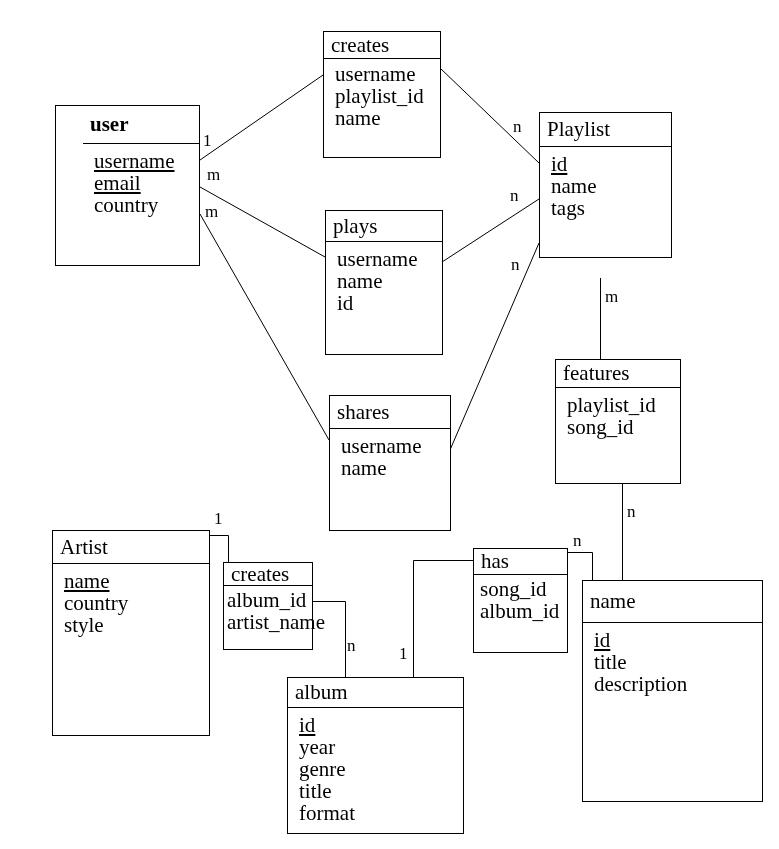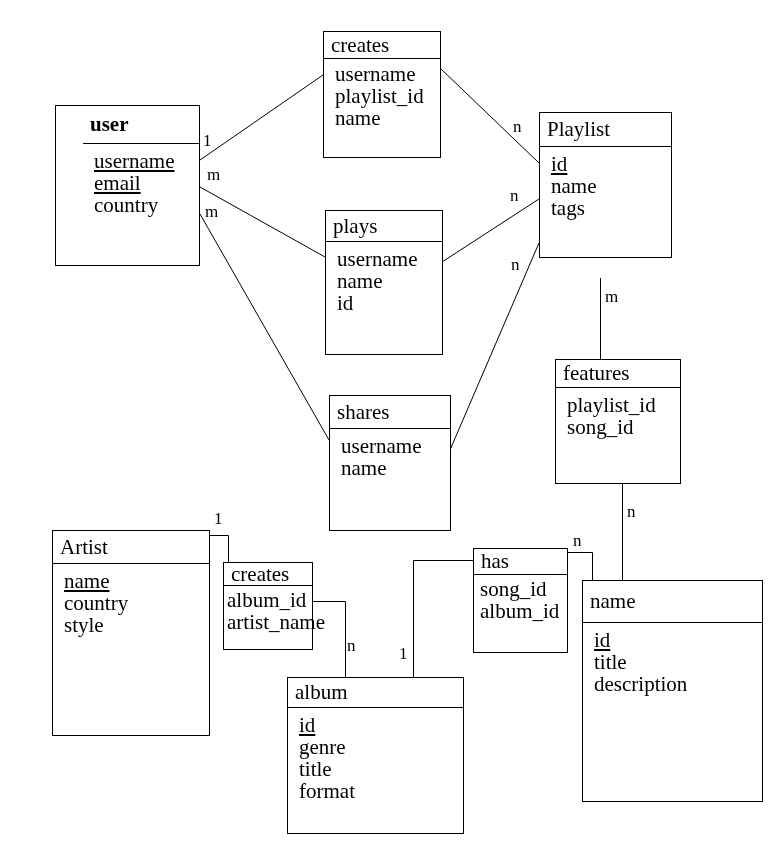--- a/index.html
+++ b/index.html
@@ -124,20 +124,21 @@
     <div class="entity-attrs" style="padding-left:3px;padding-top:3px;">
       <span>album_id</span>
       <span>artist_name</span>
     </div>
   </div>
 
   <div class="entity" style="left:287px;top:677px;width:177px;height:157px;">
     <div class="entity-title" style="height:30px;">album</div>
     <div class="entity-attrs">
       <span class="pk">id</span>
+      <span>year</span>
       <span>genre</span>
       <span>title</span>
       <span>format</span>
     </div>
   </div>
 
   <div class="entity" style="left:473px;top:548px;width:95px;height:105px;">
     <div class="entity-title" style="height:26px;">has</div>
     <div class="entity-attrs" style="padding-left:6px;padding-top:3px;">
       <span>song_id</span>

